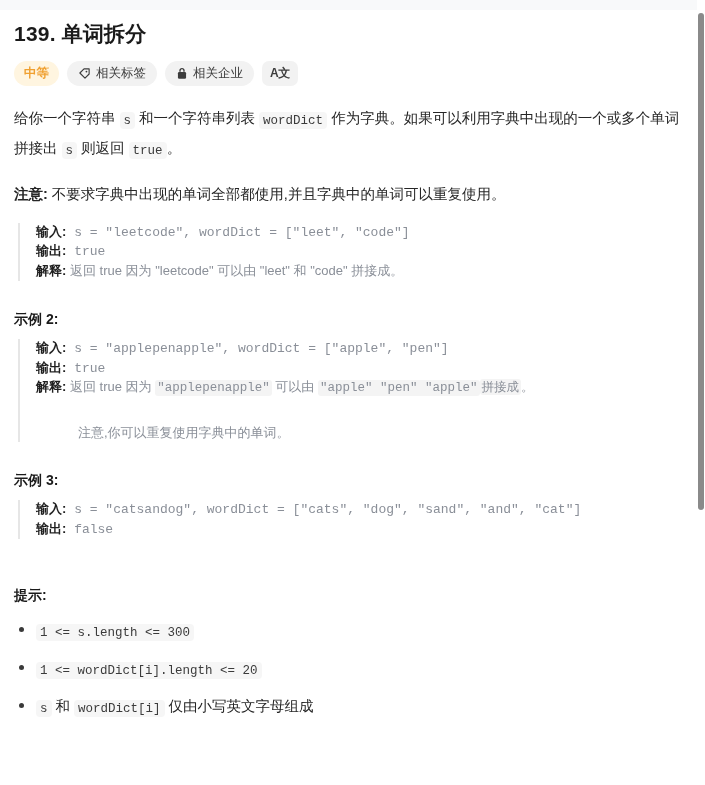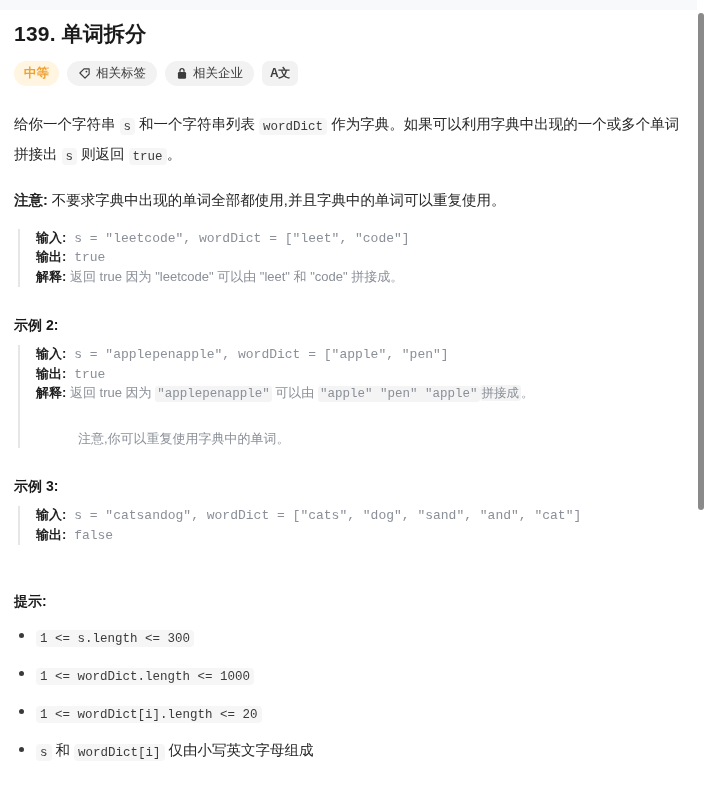--- a/index.html
+++ b/index.html
@@ -89,21 +89,21 @@
     font-size: 12px;
     font-weight: bold;
     color: #3c3c3c;
     letter-spacing: -0.5px;
   }
   
   .desc {
     font-size: 14.5px;
     line-height: 28px;
     color: #262626;
-    margin-top: 24px;
+    margin-top: 18px;
   }
   .note {
     font-size: 14.5px;
     line-height: 28px;
     color: #262626;
     margin-top: 16px;
   }
   .note b { font-weight: bold; }
   code.chip {
     font-family: "Liberation Mono", monospace;
@@ -249,21 +249,20 @@
 
   <div class="ex-head">示例 3:</div>
   <div class="ex-block">
     <div class="ex-line"><span class="lbl">输入:</span><span> s = "catsandog", wordDict = ["cats", "dog", "sand", "and", "cat"]</span></div>
     <div class="ex-line"><span class="lbl">输出:</span><span> false</span></div>
   </div>
 
   <div class="hints-head">提示:</div>
   <ul class="hints">
     <li><code class="chip">1 &lt;= s.length &lt;= 300</code></li>
-    <li><code class="chip">1 &lt;= wordDict.length &lt;= 1000</code></li>
     <li><code class="chip">1 &lt;= wordDict[i].length &lt;= 20</code></li>
     <li><code class="chip">s</code><span> 和 </span><code class="chip">wordDict[i]</code><span> 仅由小写英文字母组成</span></li>
 
   </ul>
 
 </div>
 
 <div class="scroll-track">
   <div class="scroll-thumb"></div>
 </div>

